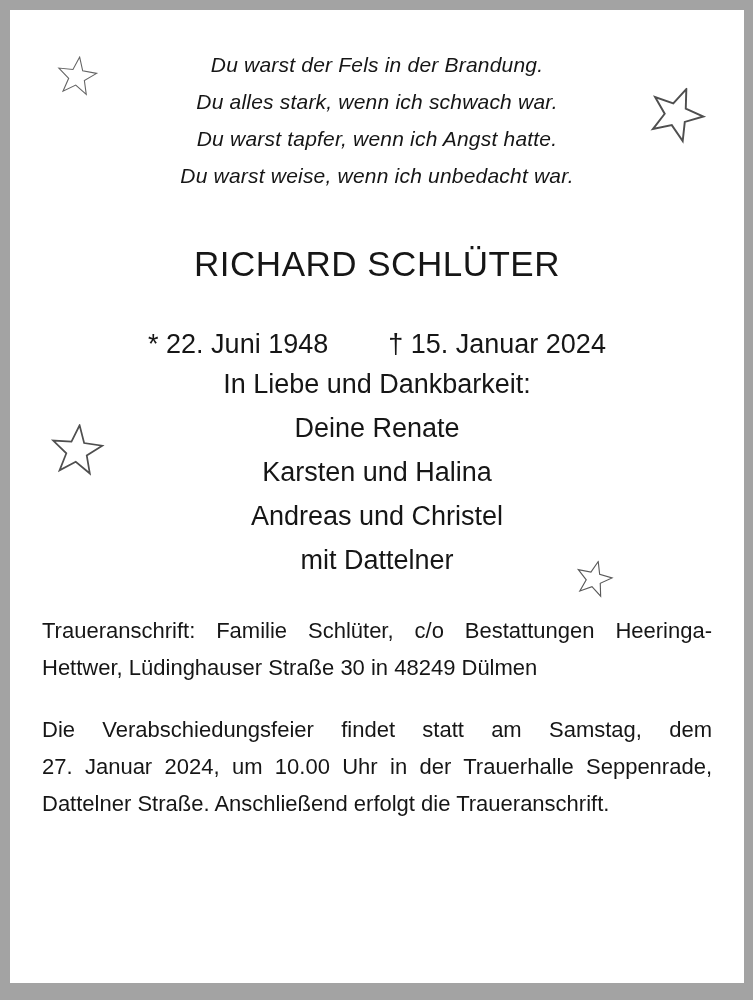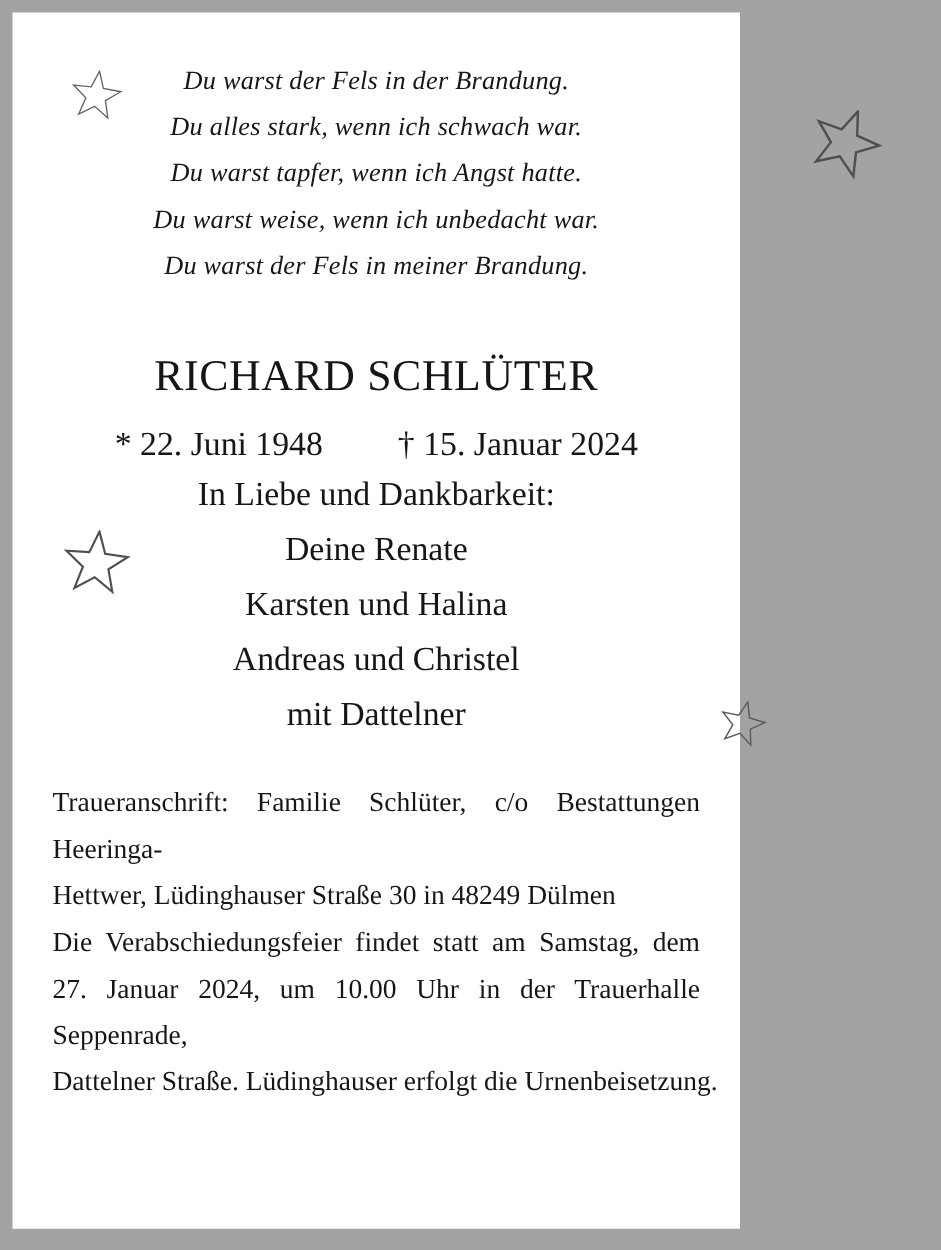--- a/index.html
+++ b/index.html
@@ -12,65 +12,64 @@
     position: relative;
     background: #a3a3a3;            
     font-family: "Liberation Sans", sans-serif;
     color: #161616;
     overflow: hidden;
   }
   .page {
     position: absolute;
     left: 10px;
     top: 10px;
-    width: 582px;
+    width: 734px;
     height: 973px;
     background: #ffffff;
     box-sizing: border-box;
     padding: 36px 32px 0 32px;
-    font-family: Liberation Serif, serif;
   }
   
   .poem {
     text-align: center;
     font-style: italic;
     font-size: 21px;
     line-height: 37px;
     letter-spacing: 0.2px;
   }
   
   .name {
     margin-top: 40px;
     text-align: center;
     font-size: 35px;
     line-height: 60px;
     letter-spacing: 0.5px;
     white-space: nowrap;
   }
   .dates {
-    margin-top: 6px;
+    margin-top: 32px;
     display: flex;
     justify-content: center;
     gap: 60px;
     font-size: 27px;
     line-height: 36px;
   }
   
   .family {
     text-align: center;
     font-size: 27px;
     line-height: 44px;
   }
   
   .para {
     font-size: 22px;
     line-height: 37px;
   }
   .para.address  { margin-top: 30px; }
-  .para.ceremony { margin-top: 1px; }
+  .para.ceremony { margin-top: 25px; }
   .jline {                       
     text-align: justify;
     text-align-last: justify;
   }
   .lline {                       
     text-align: left;
     white-space: nowrap;
   }
   
   .star { position: absolute; }
@@ -83,21 +82,20 @@
 </head>
 <body>
 
 <div class="page">
 
   <div class="poem">
     <div>Du warst der Fels in der Brandung.</div>
     <div>Du alles stark, wenn ich schwach war.</div>
     <div>Du warst tapfer, wenn ich Angst hatte.</div>
     <div>Du warst weise, wenn ich unbedacht war.</div>
-    <div>Du warst der Fels in meiner Brandung.</div>
   </div>
 
   <div class="name">RICHARD SCHLÜTER</div>
 
   <div class="dates">
     <span>* 22. Juni 1948</span>
     <span>† 15. Januar 2024</span>
   </div>
 
   <div class="family">
@@ -109,21 +107,21 @@
   </div>
 
   <div class="para address">
     <div class="jline">Traueranschrift: Familie Schlüter, c/o Bestattungen Heeringa-</div>
     <div class="lline">Hettwer, Lüdinghauser Straße 30 in 48249 Dülmen</div>
   </div>
 
   <div class="para ceremony">
     <div class="jline">Die Verabschiedungsfeier findet statt am Samstag, dem</div>
     <div class="jline">27. Januar 2024, um 10.00 Uhr in der Trauerhalle Seppenrade,</div>
-    <div class="lline">Dattelner Straße. Lüdinghauser erfolgt die Urnenbeisetzung.</div>
+    <div class="lline">Dattelner Straße. Anschließend erfolgt die Traueranschrift.</div>
   </div>
 
 </div>
 
 <div class="star" id="star-tl">
   <svg viewBox="0 0 100 96" aria-hidden="true">
     <polygon points="50,2 61.8,33.8 95.7,35.2 69,56.2 78.2,88.8 50,70 21.8,88.8 31,56.2 4.3,35.2 38.2,33.8" fill="none" stroke="#646464" stroke-width="2.6" stroke-linejoin="miter"></polygon>
   </svg>
 </div>
 <div class="star" id="star-tr">

